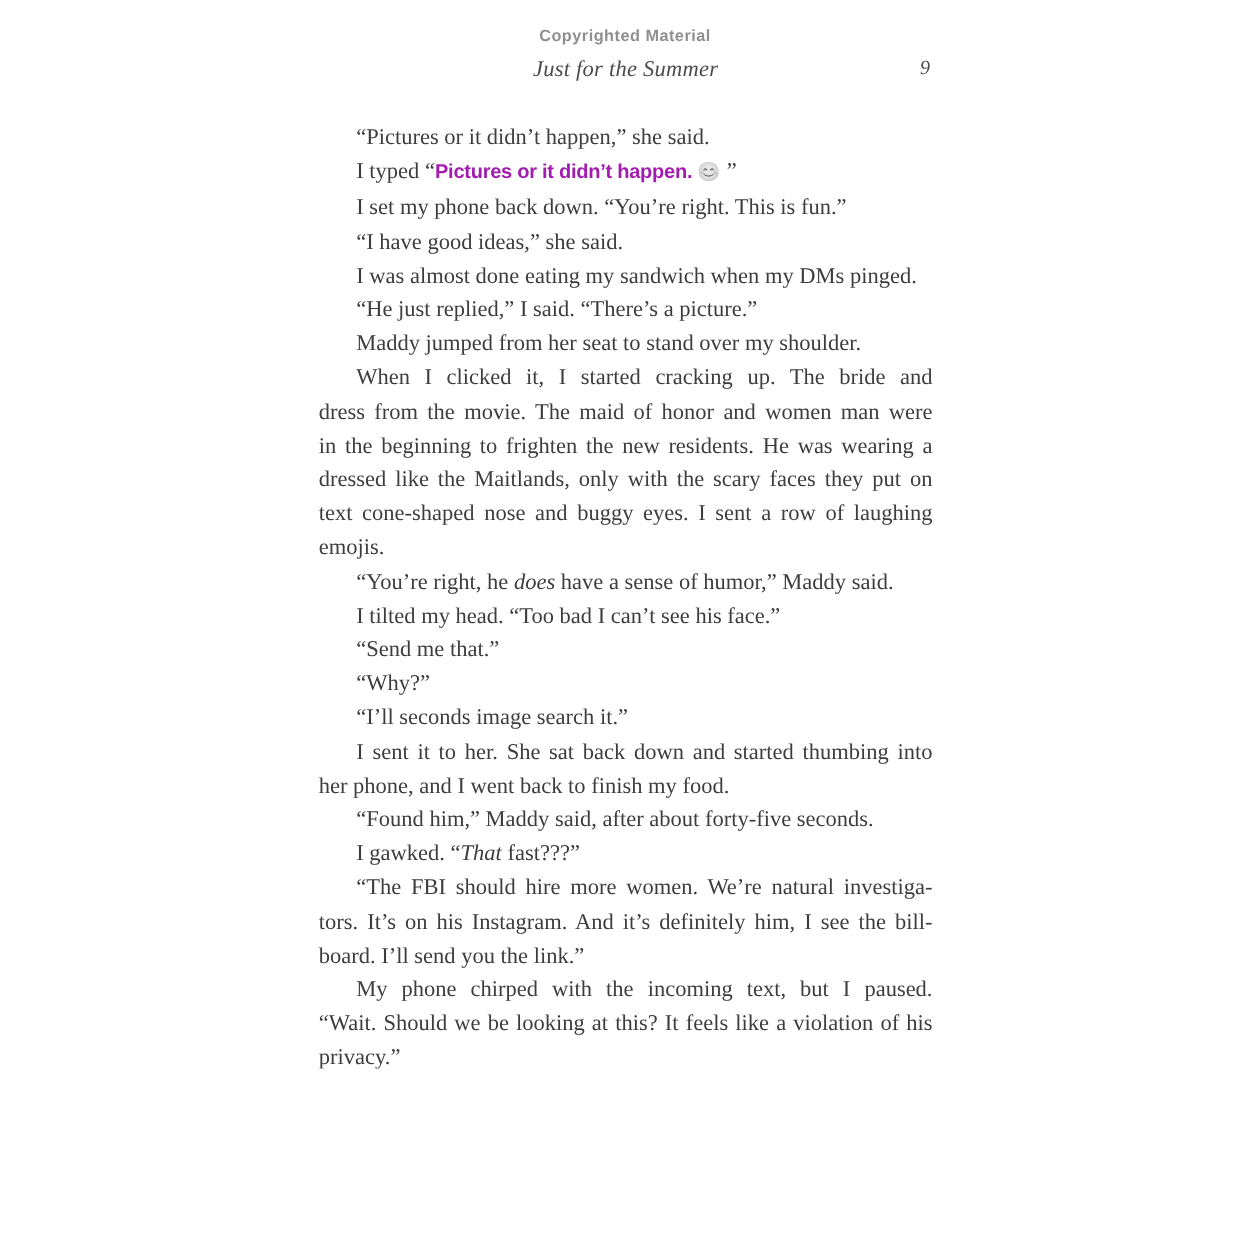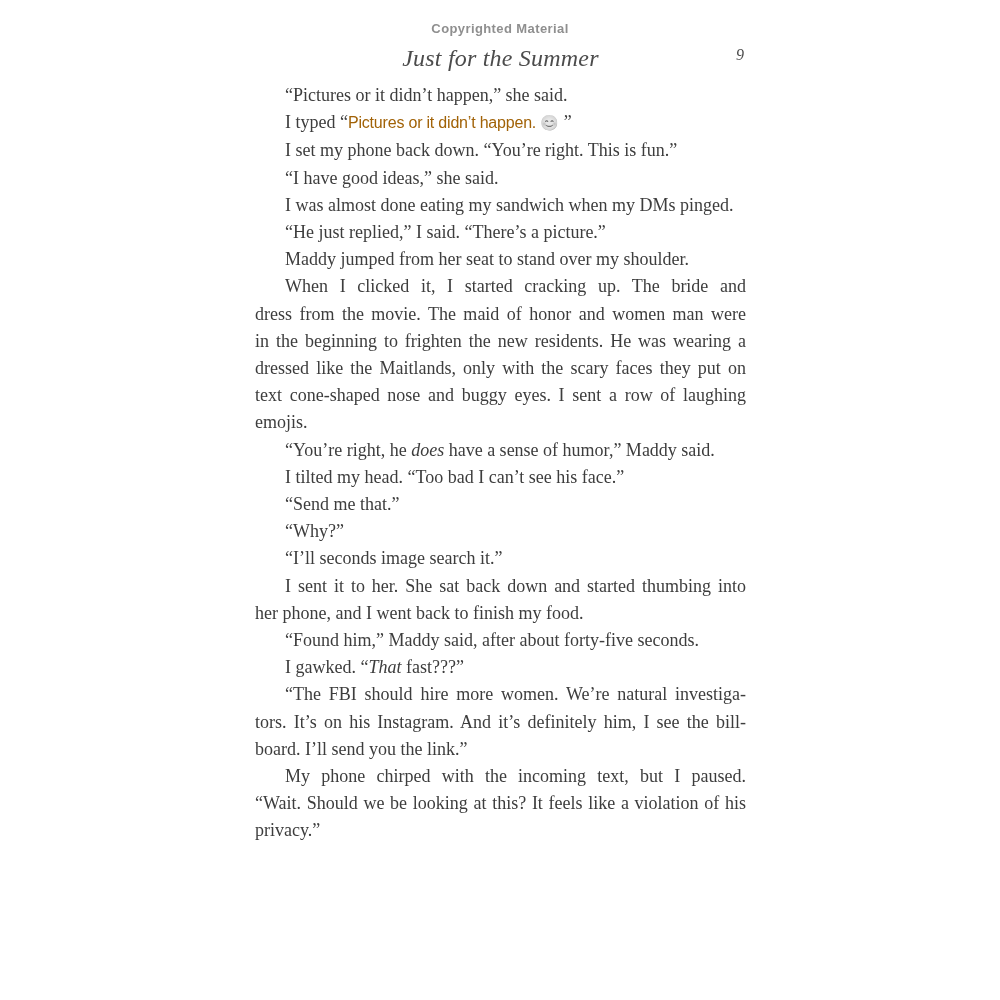--- a/index.html
+++ b/index.html
@@ -30,56 +30,56 @@
   .copyright.bottom { top: 963px; }
   .running-header {
     position: absolute;
     left: 255px;
     top: 45px;
     width: 491px;
     text-align: center;
   }
   .book-title {
     font-style: italic;
-    font-size: 24px;
+    font-size: 18px;
     color: #4c4c4c;
     letter-spacing: 0.2px;
   }
   .page-number {
     position: absolute;
     right: 2px;
     top: 1px;
     font-style: italic;
     font-size: 16px;
     color: #4c4c4c;
   }
   .page-body {
     position: absolute;
     left: 255px;
-    top: 82px;
+    top: 96px;
     width: 491px;
     font-size: 18px;
     line-height: 27.2px;
     color: #3d3d3d;
   }
   .para { margin: 0; }
   .line { text-align: left; }
   .line.indent { text-indent: 30px; }
   .line.j {
     text-align: justify;
     text-align-last: justify;
   }
   .seg-plain { }
   .seg-italic { font-style: italic; }
   .seg-sans {
     font-family: "Liberation Sans", "DejaVu Sans", sans-serif;
-    font-weight: normal;
+    font-weight: bold;
     font-size: 16px;
     letter-spacing: -0.2px;
-    color: #a16207;
+    color: #a21caf;
   }
   .seg-emoji {
     font-size: 15px;
     filter: grayscale(100%);
     opacity: 0.65;
   }
 </style>
 </head>
 <body>
 

